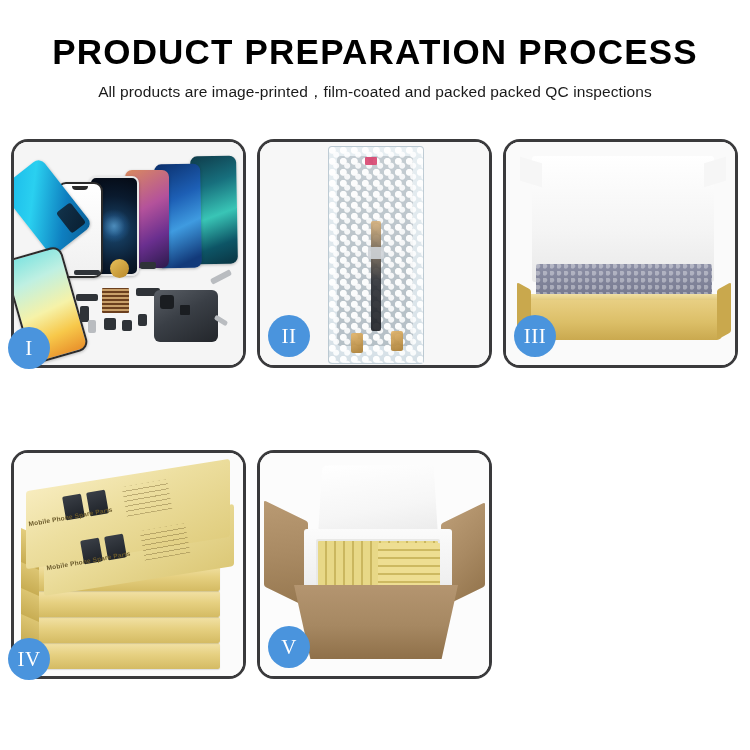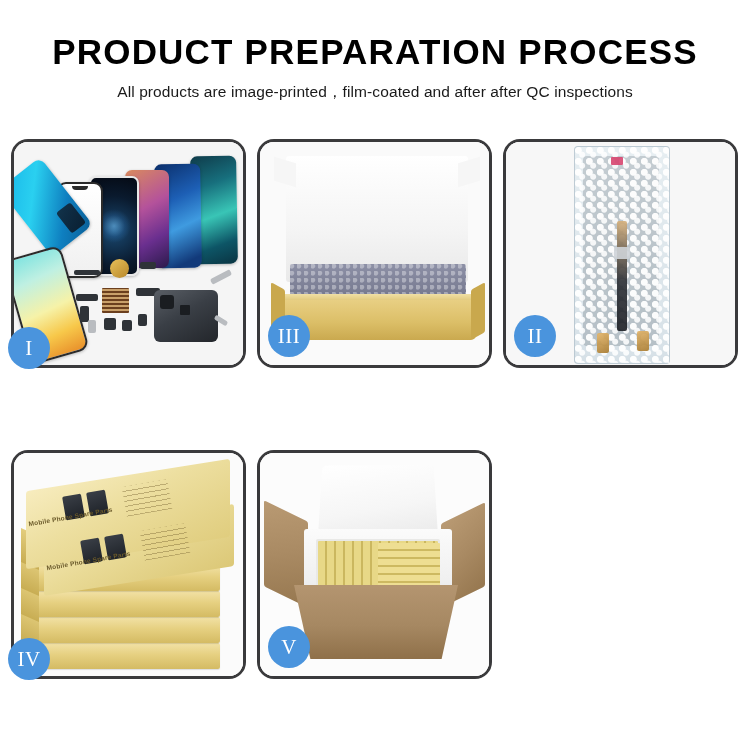--- a/index.html
+++ b/index.html
@@ -374,21 +374,21 @@
     background: rgba(130,104,70,0.5); border-radius:1px;
   }
 </style>
 </head>
 <body>
 
 <div class="page">
 
   <div class="header">
     <div class="title">PRODUCT PREPARATION PROCESS</div>
-    <div class="subtitle">All products are image-printed，film-coated and after after QC inspections</div>
+    <div class="subtitle">All products are image-printed，film-coated and packed packed QC inspections</div>
   </div>
 
   <div class="grid">
 
     <div class="card">
       <div class="card-inner">
         <div class="scene">
           <div class="p1-bg"></div>
           <div class="ph ph-teal"></div>
           <div class="ph ph-blue"></div>
@@ -419,45 +419,45 @@
           <div class="comp light" style="left:196px;top:132px;width:22px;height:6px;transform:rotate(-28deg);"></div>
           <div class="comp light" style="left:200px;top:176px;width:14px;height:5px;transform:rotate(32deg);"></div>
         </div>
       </div>
       <div class="badge">I</div>
     </div>
 
     <div class="card">
       <div class="card-inner">
         <div class="scene">
-          <div class="p3-bg"></div>
-          <div class="tray-lidback"></div>
-          <div class="tray-foam"></div>
-          <div class="tray-rim"></div>
-          <div class="tray-front"></div>
-        </div>
-      </div>
-      <div class="badge inset">III</div>
-    </div>
-
-    <div class="card">
-      <div class="card-inner">
-        <div class="scene">
           <div class="p2-bg"></div>
           <div class="screen-inside"></div>
           <div class="bubble-bag">
             <div class="tag-pink"></div>
             <div class="flex-cable"></div>
             <div class="connector"></div>
             <div class="gold-pad" style="left:22px;bottom:10px;"></div>
             <div class="gold-pad" style="right:20px;bottom:12px;"></div>
           </div>
         </div>
       </div>
       <div class="badge inset">II</div>
+    </div>
+
+    <div class="card">
+      <div class="card-inner">
+        <div class="scene">
+          <div class="p3-bg"></div>
+          <div class="tray-lidback"></div>
+          <div class="tray-foam"></div>
+          <div class="tray-rim"></div>
+          <div class="tray-front"></div>
+        </div>
+      </div>
+      <div class="badge inset">III</div>
     </div>
 
     <div class="card">
       <div class="card-inner">
         <div class="scene">
           <div class="p4-bg"></div>
           <div class="stack">
             <div class="box-slab" style="top:168px;"></div>
             <div class="box-slab" style="top:142px;"></div>
             <div class="box-slab" style="top:116px;"></div>

